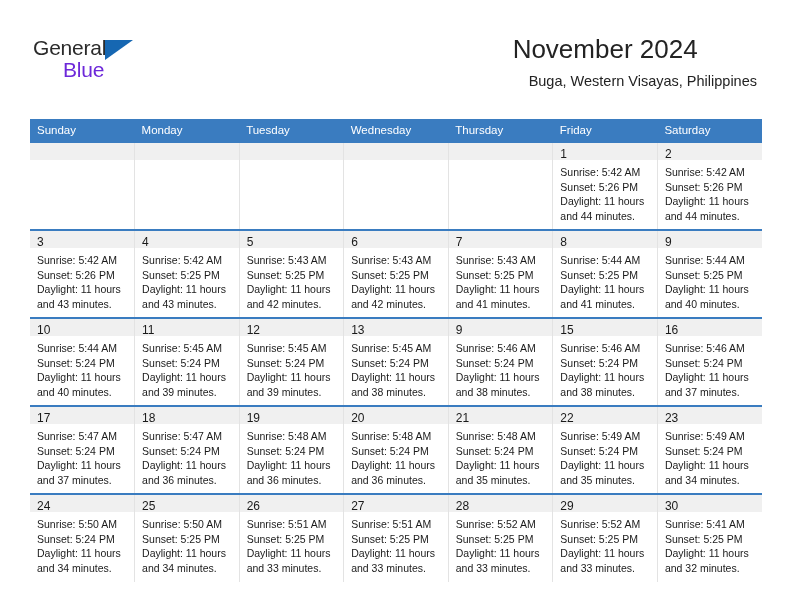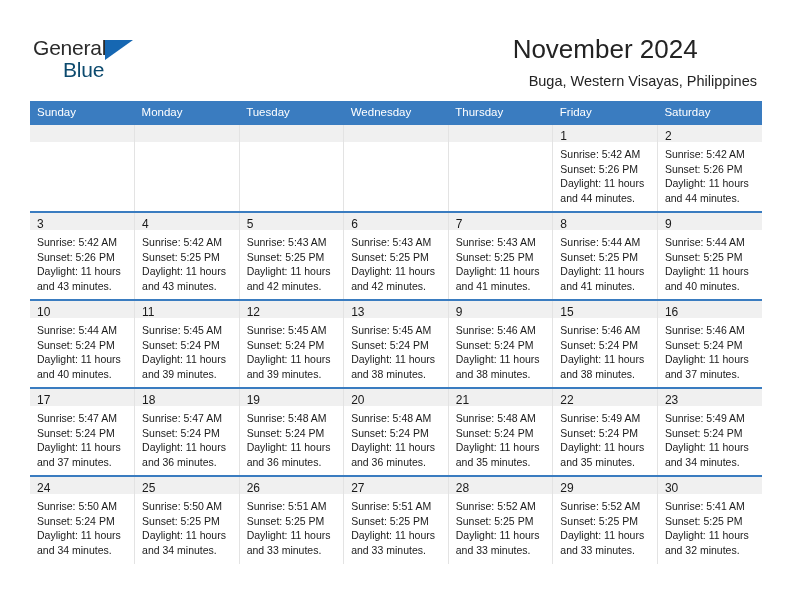--- a/index.html
+++ b/index.html
@@ -56,21 +56,21 @@
     height: 0;
     border-left: 28px solid #1667b2;
     border-bottom: 20px solid transparent;
   }
   .logo-blue {
     position: absolute;
     left: 30px;
     top: 22px;
     font-size: 21px;
     letter-spacing: -0.2px;
-    color: #0c4a6e;
+    color: #6d28d9;
     line-height: 24px;
   }
 
   .title-block {
     position: absolute;
     right: 35px;
     top: 33px;
     text-align: left;
   }
   .cal-title {
@@ -86,21 +86,21 @@
     color: #232323;
     line-height: 18px;
     white-space: nowrap;
     margin-left: 16px;
   }
 
   
   .calendar {
     position: absolute;
     left: 30px;
-    top: 101px;
+    top: 119px;
     width: 732px;
     border-collapse: collapse;
     table-layout: fixed;
   }
 
   .dow-row th {
     background: #3a7cc0;
     color: #ffffff;
     font-size: 11.5px;
     font-weight: normal;

